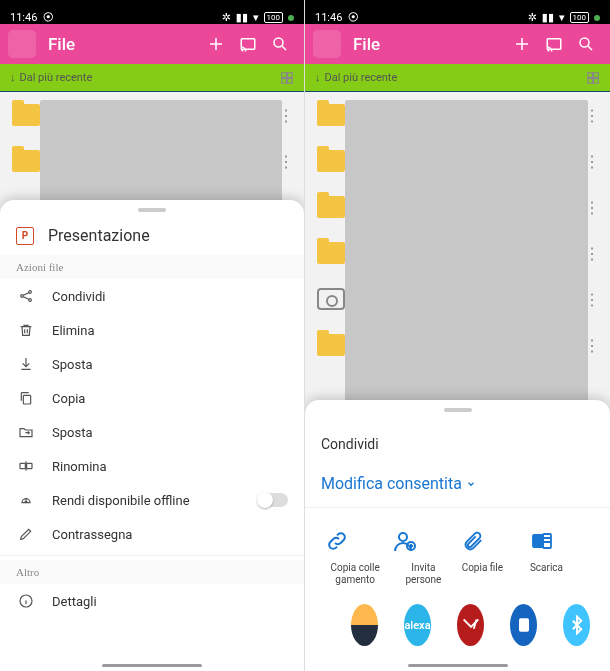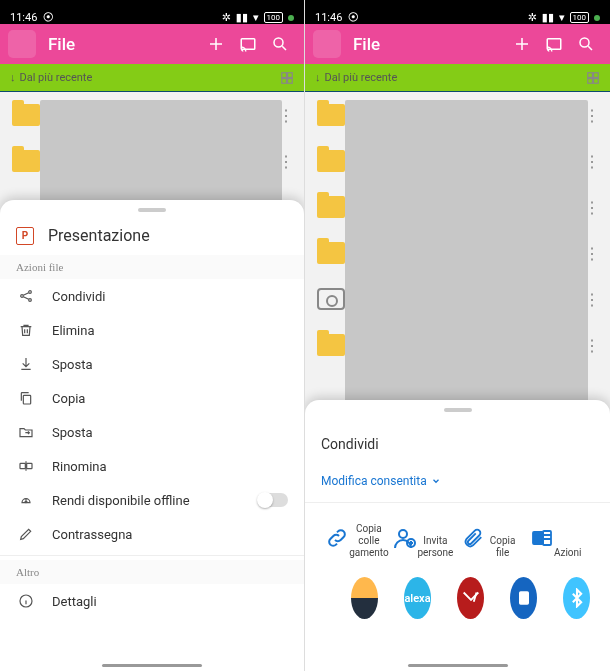--- a/index.html
+++ b/index.html
@@ -162,26 +162,26 @@
     content: '';
     width: 16px; height: 16px; border-radius: 50%;
     background: #fff; box-shadow: 0 1px 2px rgba(0,0,0,0.3);
     position: absolute; top: -1px; left: -1px;
   }
   .sep { height: 1px; background: #eee; margin: 4px 0;}
 
   
   .rsheet { padding: 4px 16px 0; }
   .rsheet-title { font-size: 14px; color: #333; padding: 12px 0 14px; }
-  .rlink { font-size: 12px; color: #1976d2; padding: 8px 0; display: flex; align-items: center;}
+  .rlink { font-size: 16px; color: #1976d2; padding: 8px 0; display: flex; align-items: center;}
   .rrow {
     display: flex; justify-content: space-around;
     padding: 14px 0 0;
   }
-  .rcell { width: 60px; display: flex; flex-direction: row; align-items: flex-end; font-size: 10px; color: #444; }
+  .rcell { width: 60px; display: flex; flex-direction: column; align-items: flex-start; font-size: 10px; color: #444; }
   .rcell .big-ic { height: 26px; display: flex; align-items: center; justify-content: center; color: #1976d2; margin-bottom: 8px;}
   .rcell span { text-align: center; line-height: 1.2; }
 
   .app-icons {
     display: flex; justify-content: space-around;
     padding: 18px 4px 0;
   }
   .app-ic {
     width: 42px; height: 42px; border-radius: 50%;
     display: flex; align-items: center; justify-content: center;
@@ -480,21 +480,21 @@
         </div>
         <div class="rcell">
           <div class="big-ic">
               <svg width="24" height="24" viewBox="0 0 24 24" fill="none" stroke="#1976d2" stroke-width="1.8">
                 <rect x="3" y="6" width="10" height="12" rx="1" fill="#1976d2"></rect>
                 <text x="8" y="15" font-size="8" fill="#fff" text-anchor="middle" font-family="Arial">O</text>
                 <rect x="13" y="5" width="8" height="14" rx="1"></rect>
                 <path d="M13 9h8M13 13h8"></path>
               </svg>
             </div>
-          <span>Azioni</span>
+          <span>Scarica</span>
         </div>
       </div>
 
       <div class="app-icons">
         <div class="app-ic amazon"></div>
         <div class="app-ic alexa">alexa</div>
         <div class="app-ic veepee">
           <svg width="22" height="22" viewBox="0 0 24 24" fill="none" stroke="#fff" stroke-width="2">
               <path d="M4 6l8 8 8-8"></path>
               <path d="M18 6l-3 10"></path>

